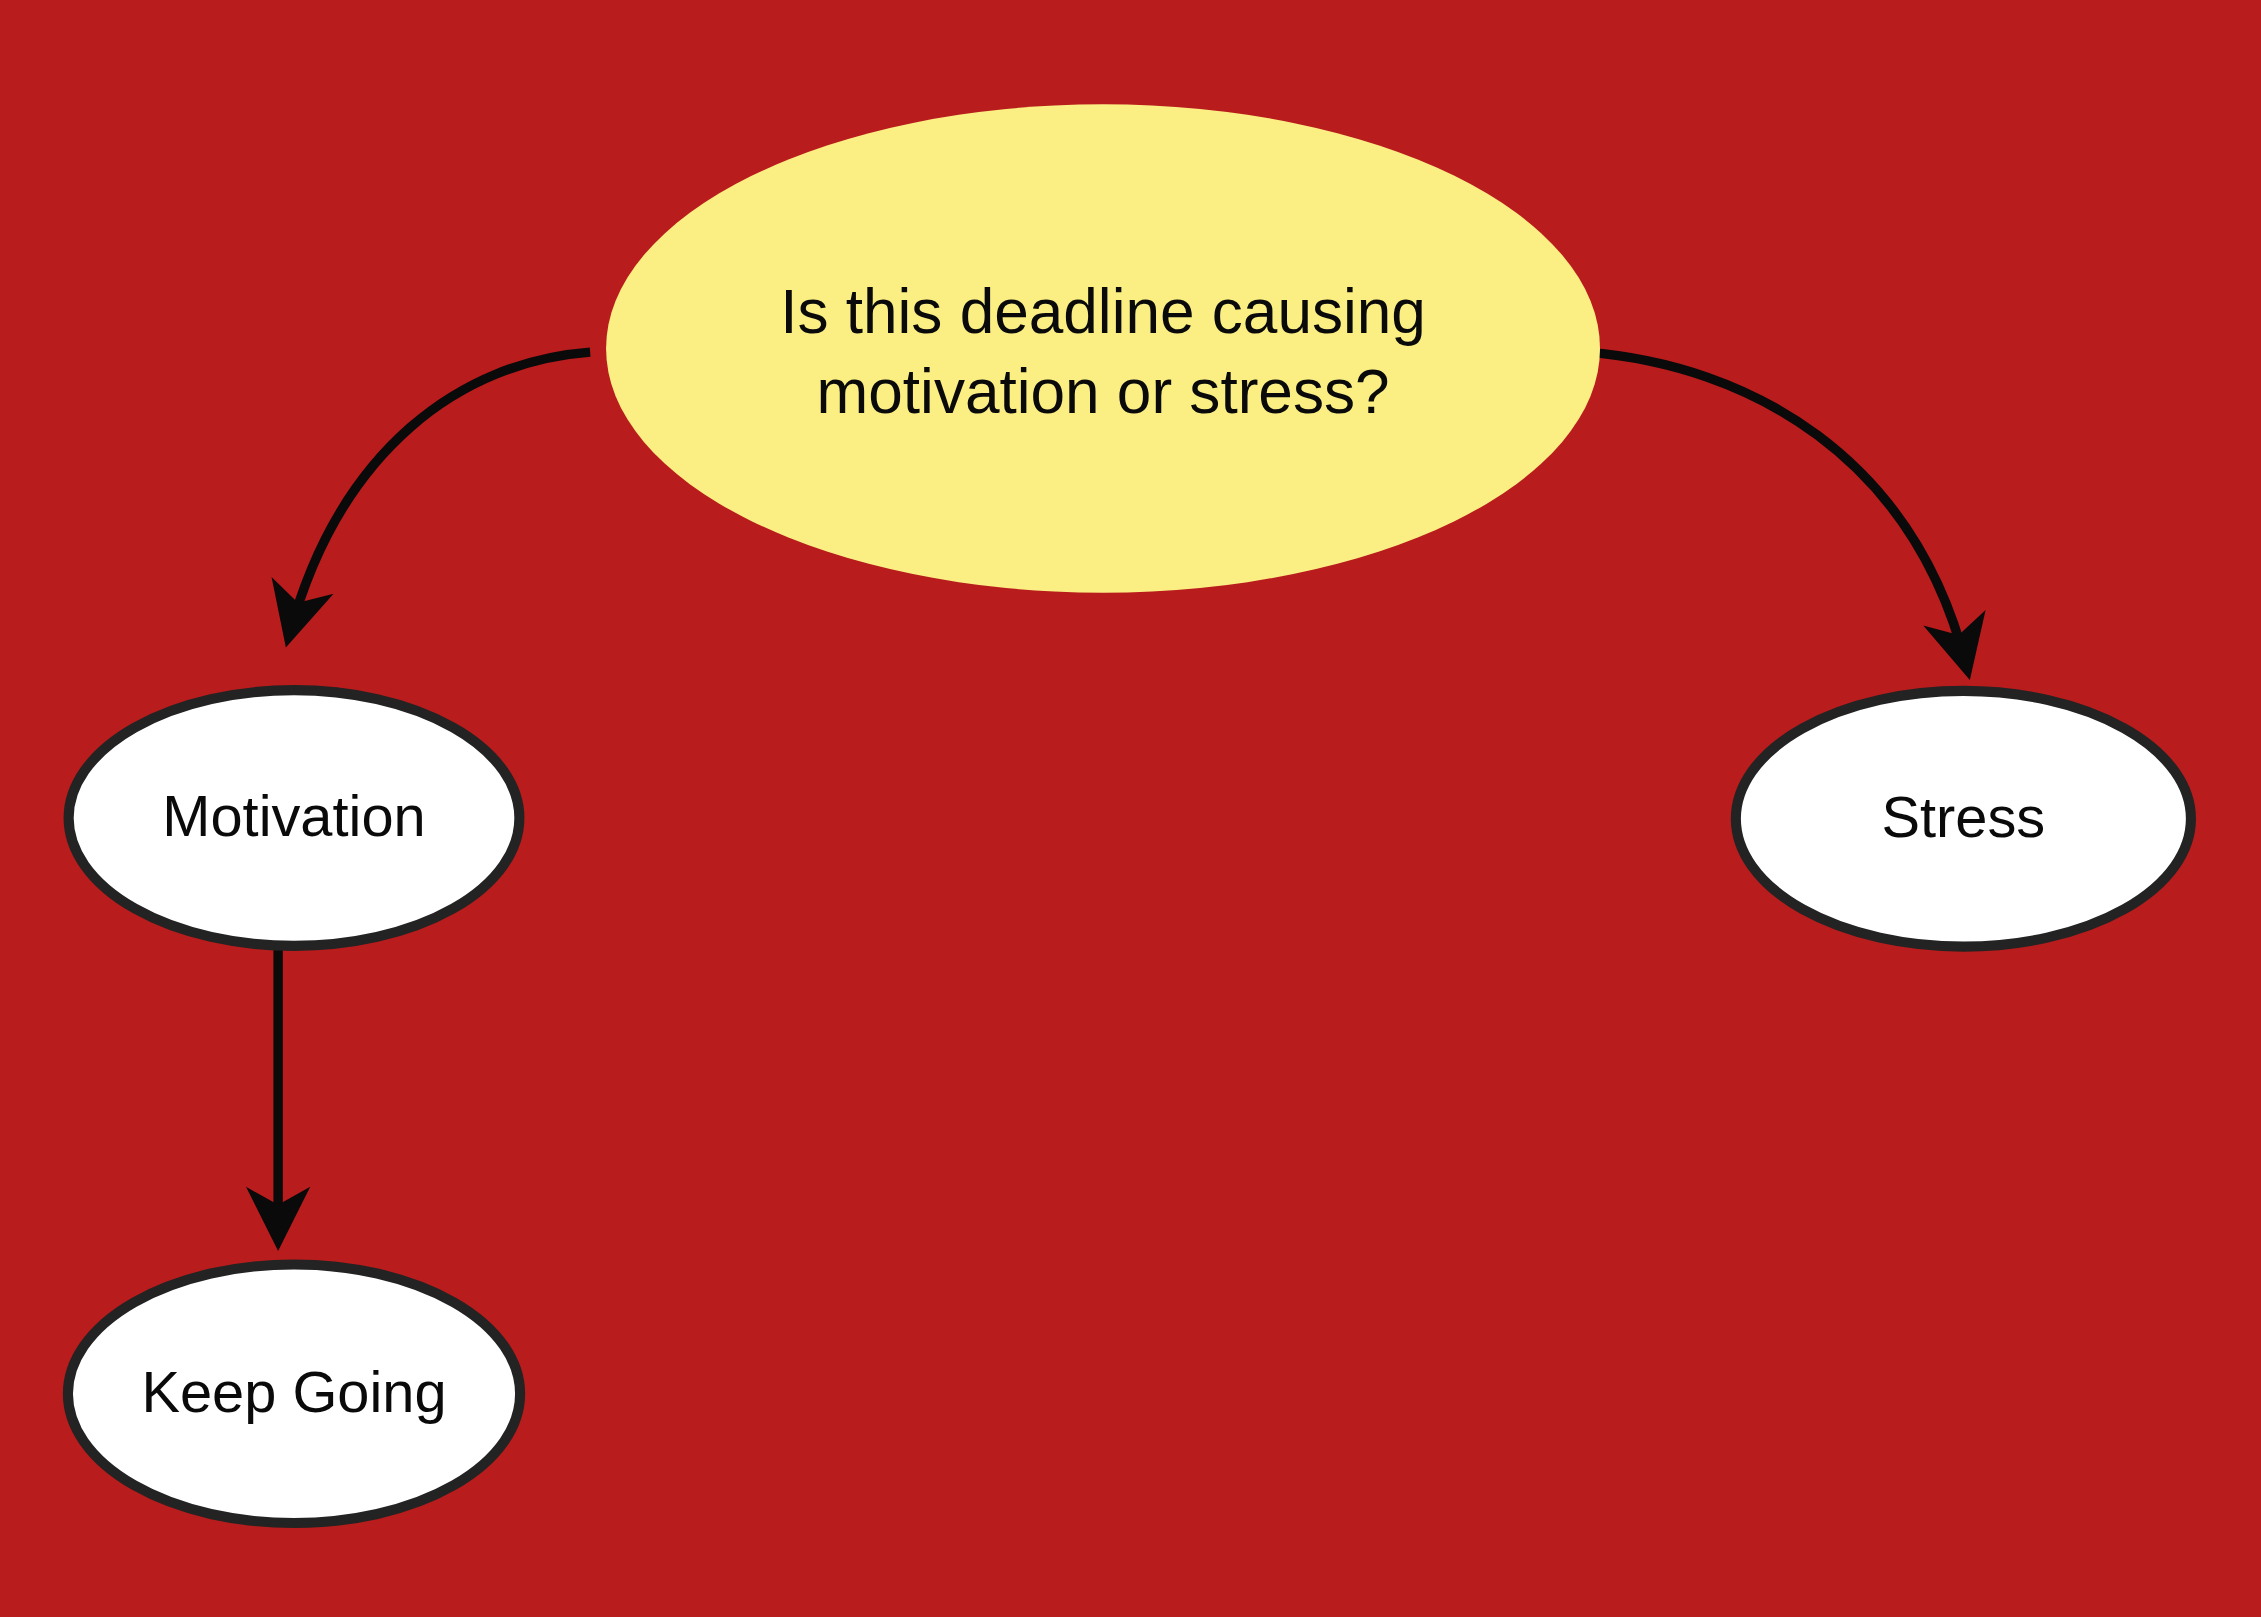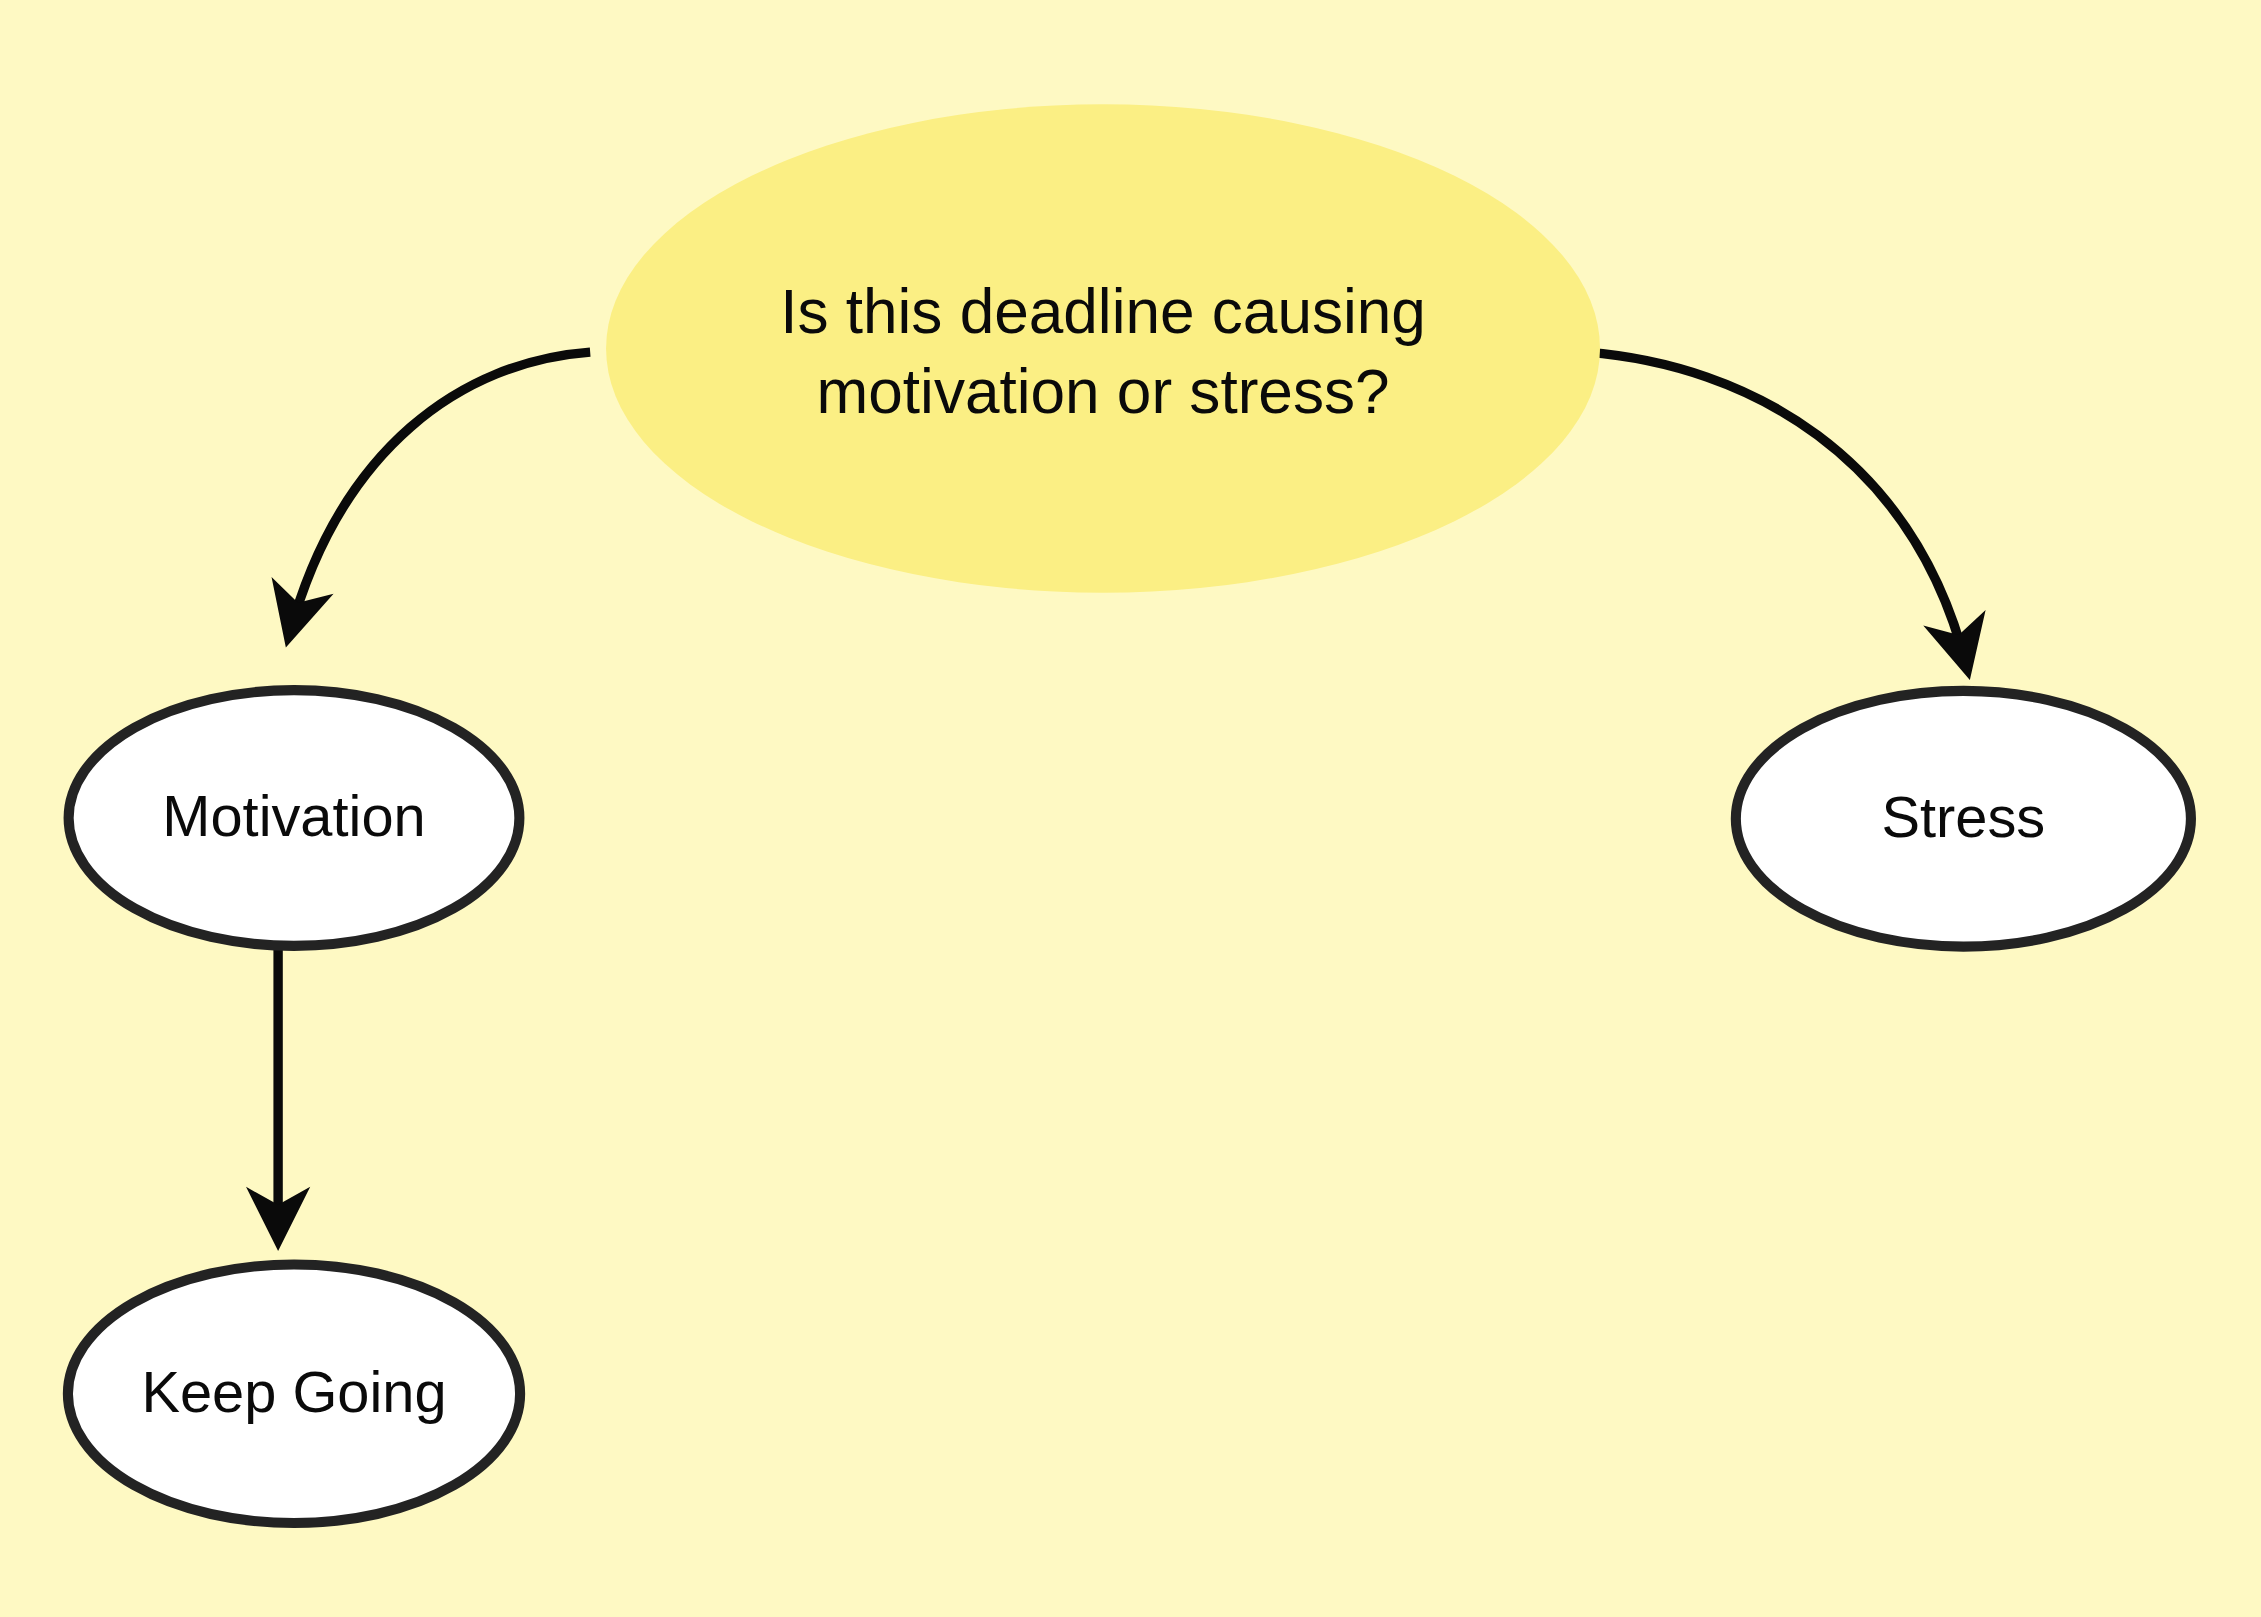--- a/index.html
+++ b/index.html
@@ -11,21 +11,21 @@
   body {
     width: 2261px;
     height: 1618px;
     overflow: hidden;
     font-family: "Liberation Sans", sans-serif;
   }
   #diagram-root {
     position: relative;
     width: 2261px;
     height: 1618px;
-    background: #fef9c3;
+    background: #b91c1c;
   }
   svg#flow-svg {
     position: absolute;
     top: 0;
     left: 0;
     width: 2261px;
     height: 1618px;
     display: block;
   }
   .node-label {

